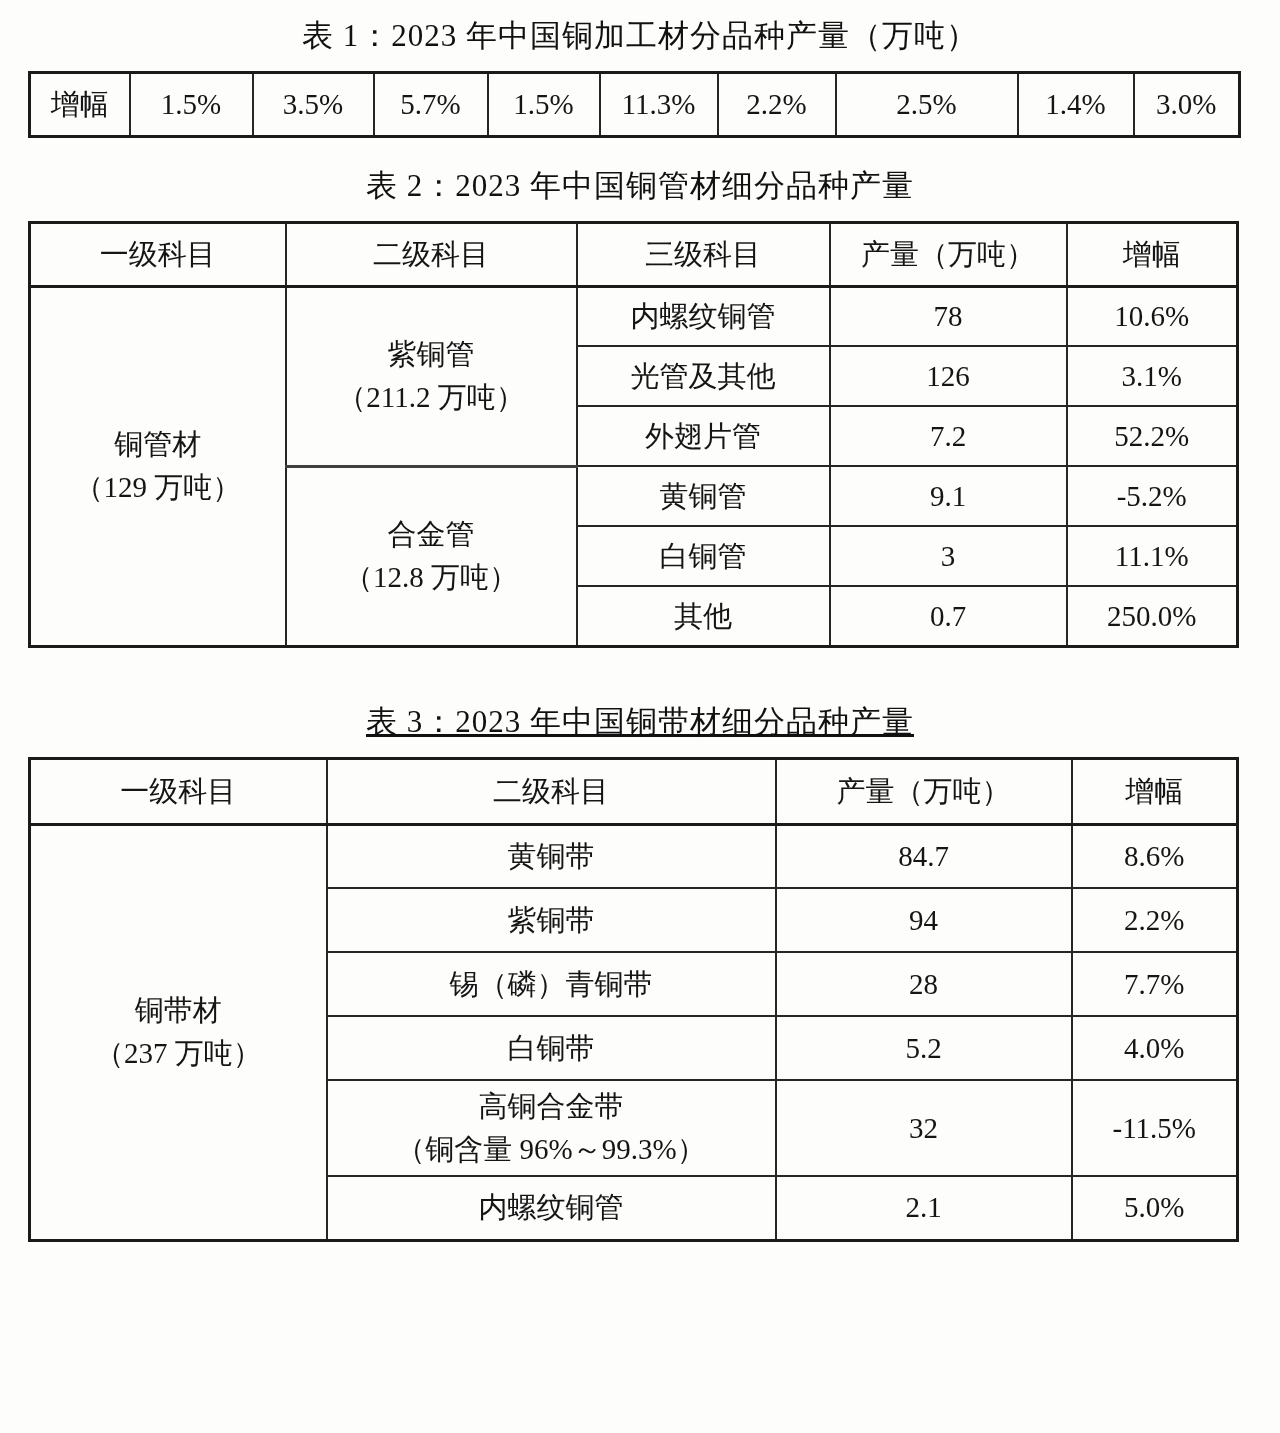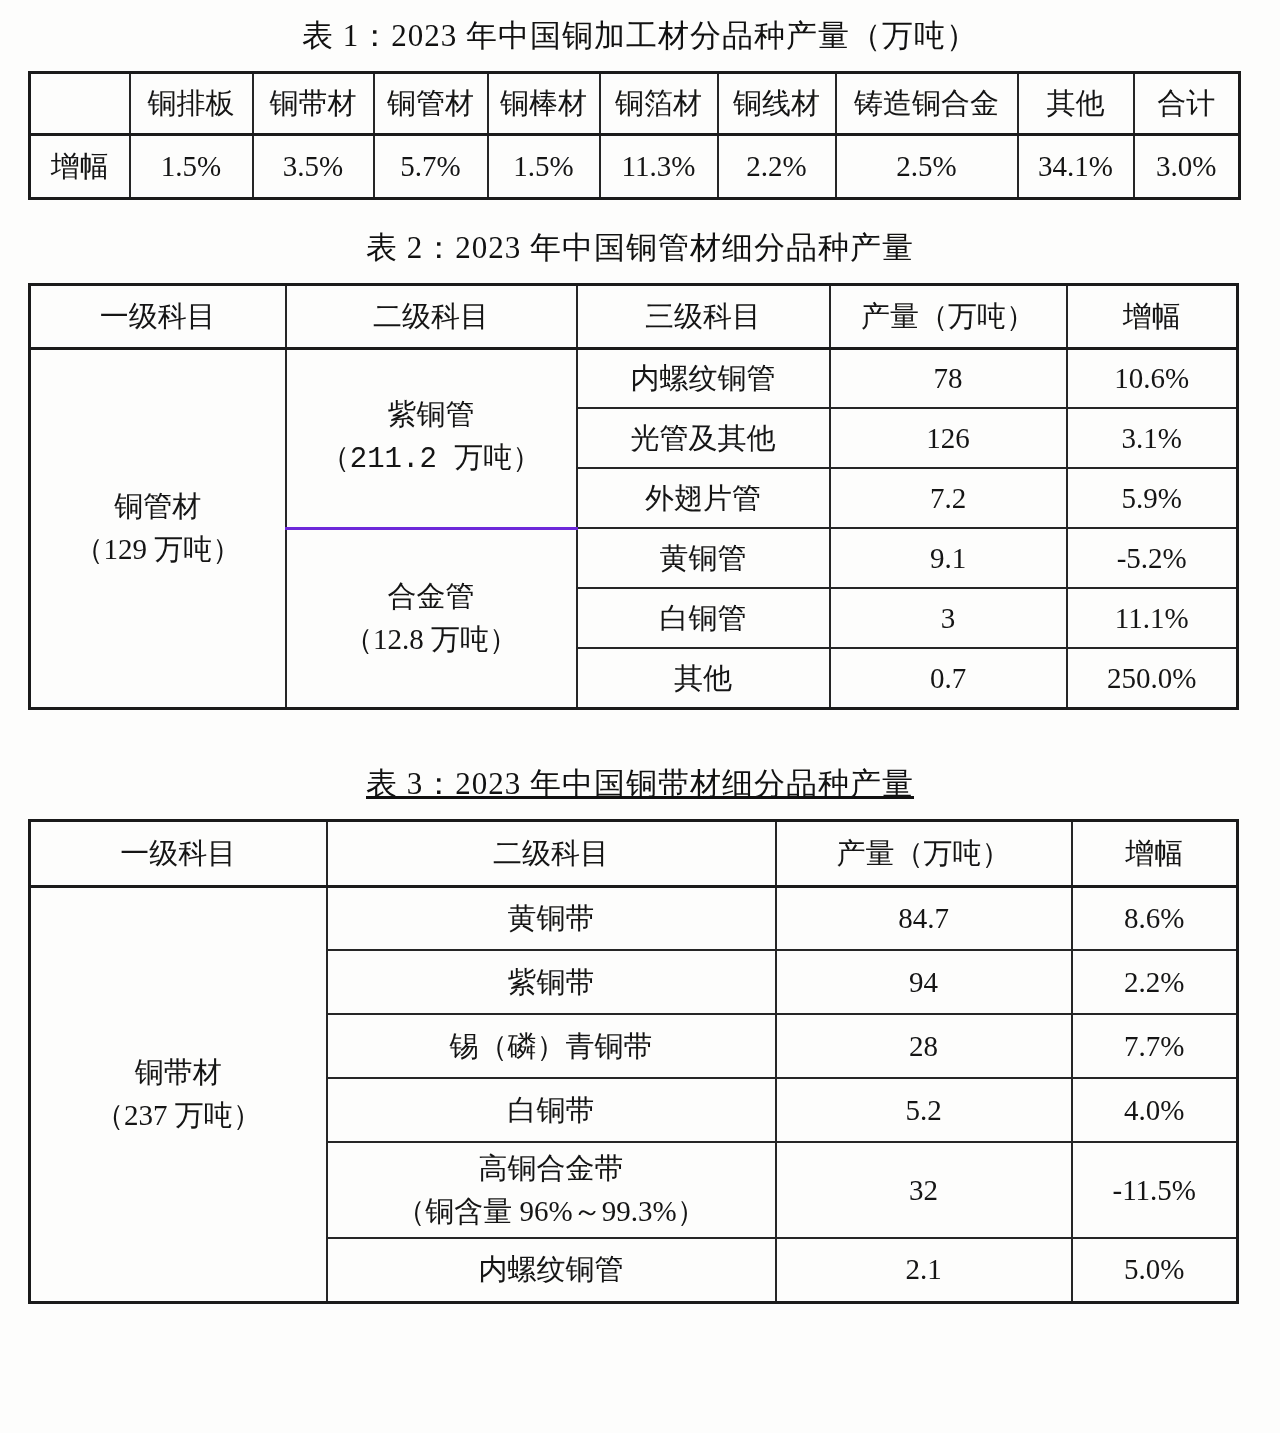--- a/index.html
+++ b/index.html
@@ -44,21 +44,21 @@
 
   
   .t1 { width: 1210px; }
   .t1 tr { height: 64px; }
   .t1 tr.head { height: 62px; }
 
   
   .t2 { width: 1208px; }
   .t2 tr { height: 60px; }
   .t2 tr.head { height: 64px; }
-  .t2 td.lv2 { border-bottom: 3px solid #6d28d9; font-family: Liberation Mono, monospace; }
+  .t2 td.lv2 { border-bottom: 3px solid #404040; }
 
   
   .t3 { width: 1208px; }
   .t3 tr { height: 64px; }
   .t3 tr.head { height: 66px; }
   .t3 tr.tall { height: 96px; }
 
   .two-line div { line-height: 1.5; }
 </style>
 </head>
@@ -75,42 +75,30 @@
         <col style="width:121px">
       <col style="width:114px">
         <col style="width:112px">
         <col style="width:118px">
       <col style="width:118px">
         <col style="width:182px">
         <col style="width:116px">
       <col style="width:106px">
     </colgroup>
     <tbody>
-        <tr class="head">
-      <td></td>
-      <td>铜排板</td>
-      <td>铜带材</td>
-      <td>铜管材</td>
-      <td>铜棒材</td>
-      <td>铜箔材</td>
-      <td>铜线材</td>
-      <td>铸造铜合金</td>
-      <td>其他</td>
-      <td>合计</td>
-    </tr>
     <tr>
       <td>增幅</td>
       <td>1.5%</td>
       <td>3.5%</td>
       <td>5.7%</td>
       <td>1.5%</td>
       <td>11.3%</td>
       <td>2.2%</td>
       <td>2.5%</td>
-      <td>34.1%</td>
+      <td>1.4%</td>
       <td>3.0%</td>
     </tr>
   </tbody>
     </table>
 
   <h2 class="tbl-title" id="t2-title">表 2：2023 年中国铜管材细分品种产量</h2>
 
   <table class="t t2">
     <colgroup>
       <col style="width:256px">
@@ -141,21 +129,21 @@
       <td>10.6%</td>
     </tr>
     <tr>
       <td>光管及其他</td>
       <td>126</td>
       <td>3.1%</td>
     </tr>
     <tr>
       <td>外翅片管</td>
       <td>7.2</td>
-      <td>5.9%</td>
+      <td>52.2%</td>
     </tr>
     <tr>
       <td rowspan="3" class="two-line">
         <div>合金管</div>
         <div>（12.8 万吨）</div>
       </td>
       <td>黄铜管</td>
       <td>9.1</td>
       <td>-5.2%</td>
     </tr>

